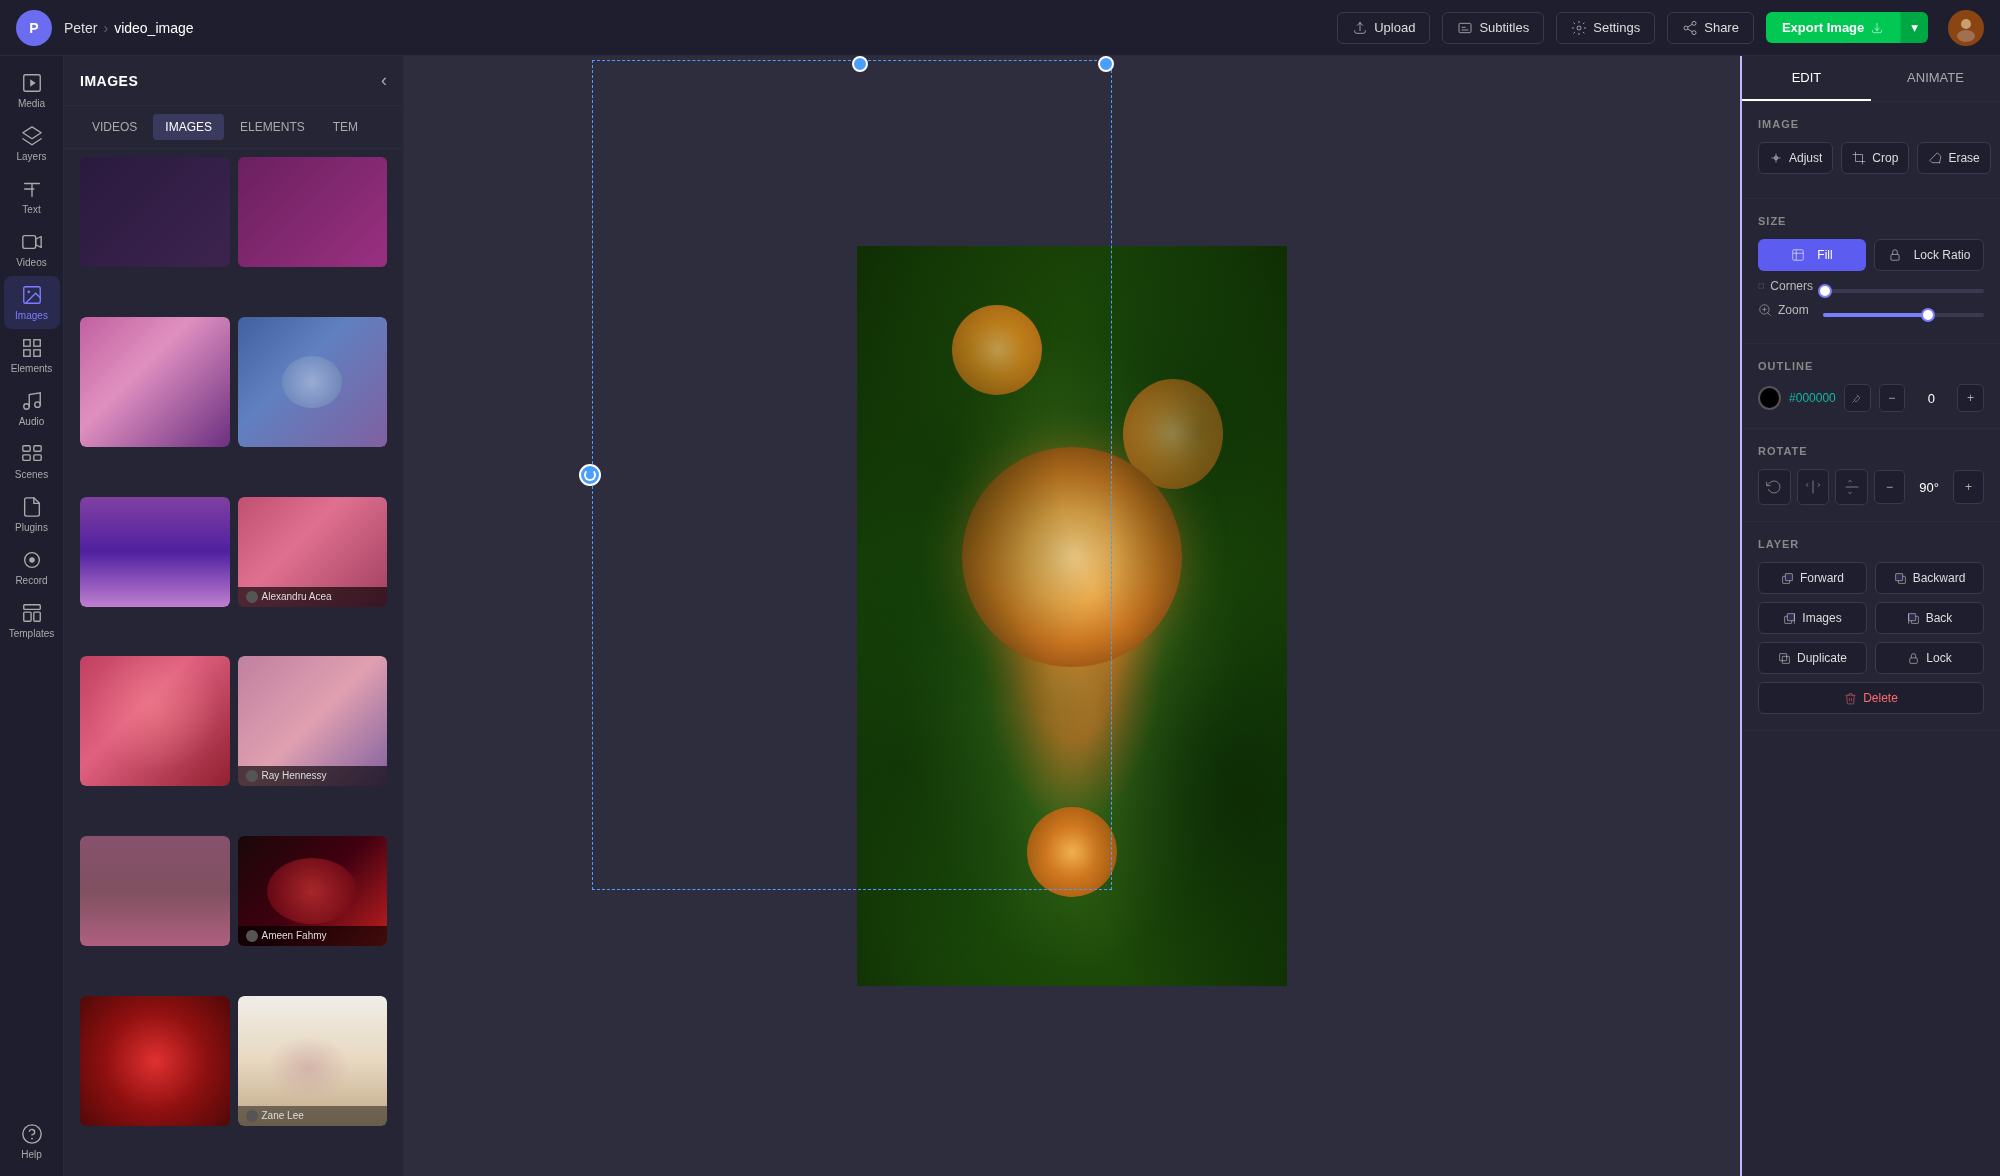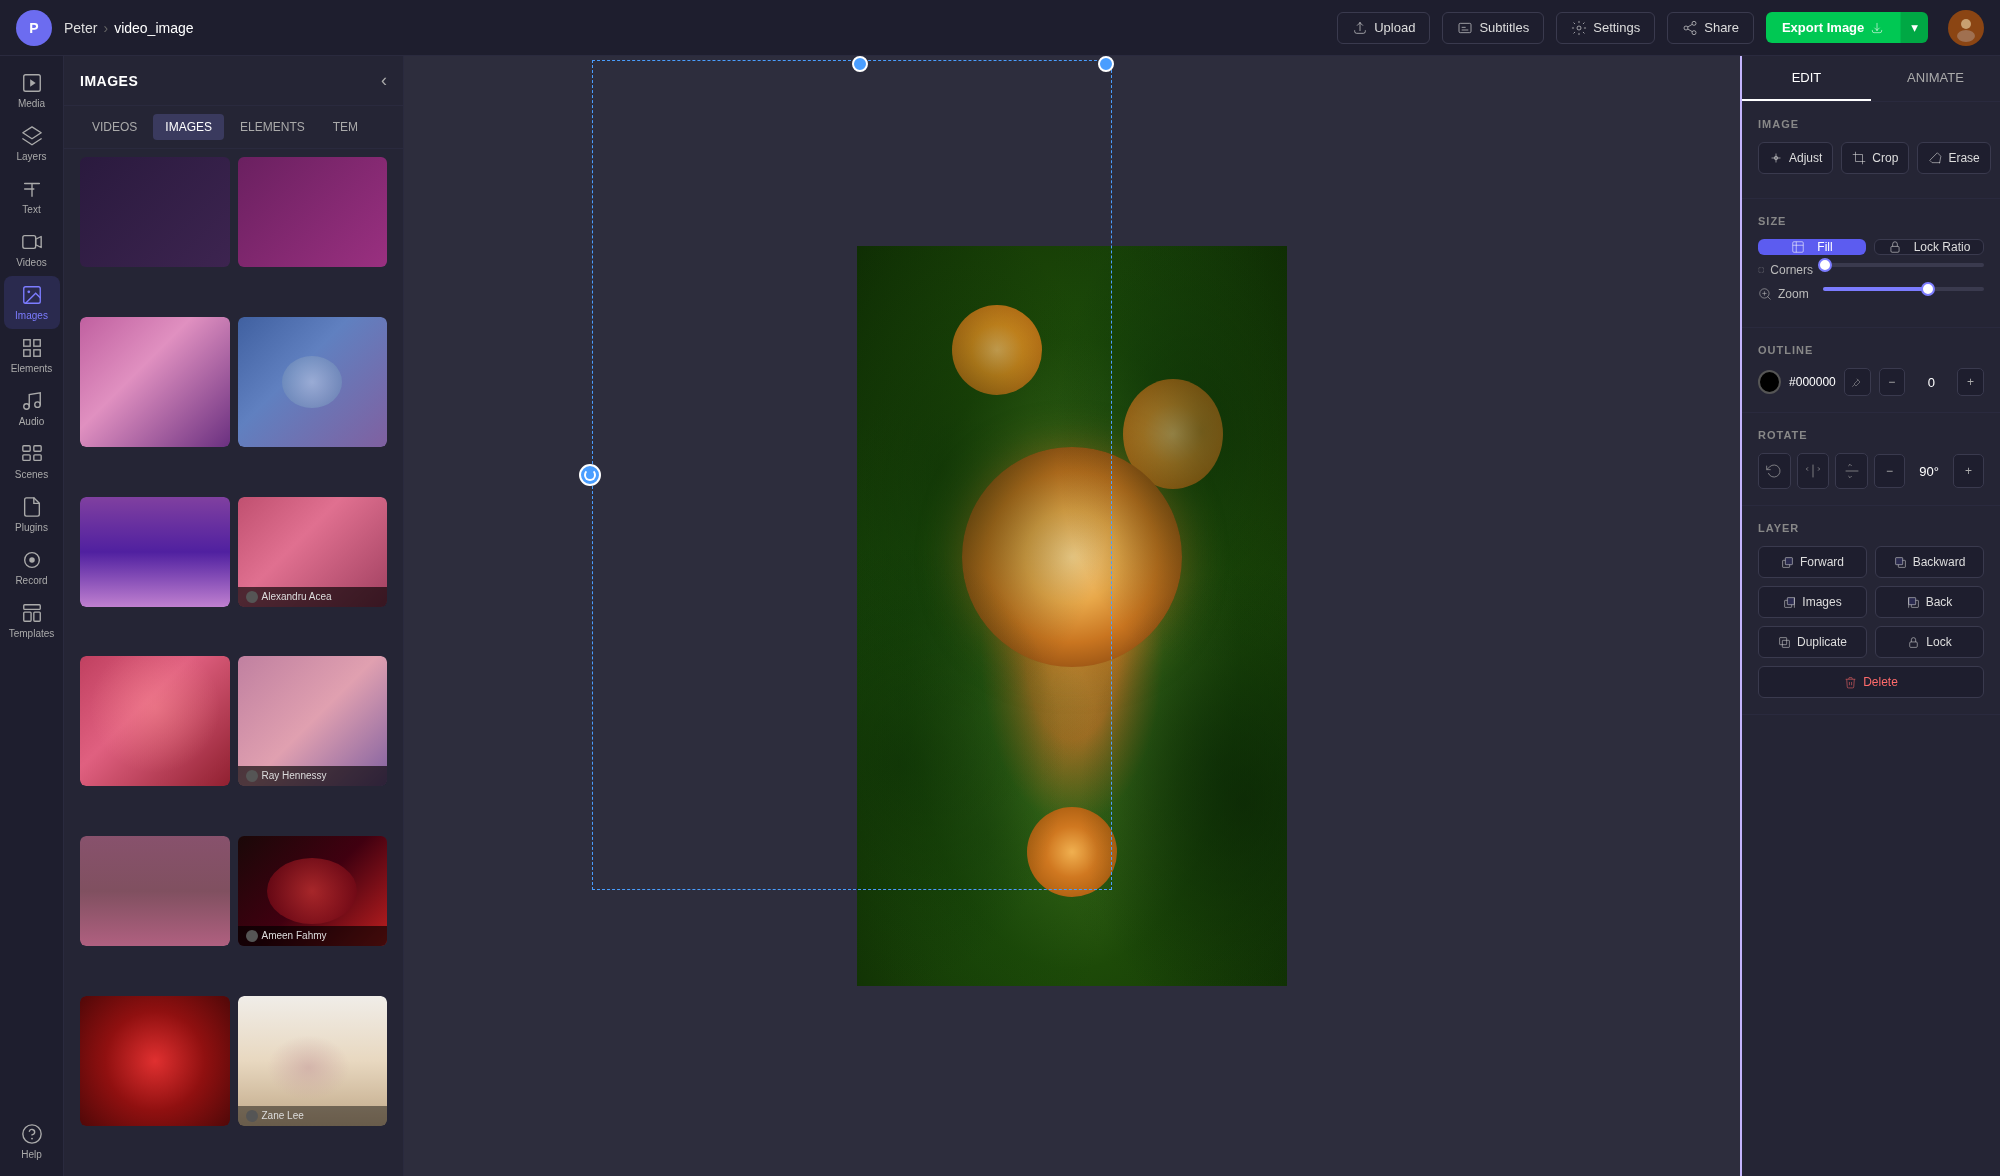--- a/index.html
+++ b/index.html
@@ -78,34 +78,34 @@
     .right-tab.active { color: #fff; border-bottom: 2px solid #fff; }
 
     .right-section { padding: 16px; border-bottom: 1px solid #2a2a3e; }
     .section-title { font-size: 11px; font-weight: 600; color: #888; letter-spacing: 1px; text-transform: uppercase; margin-bottom: 12px; }
 
     .action-row { display: flex; gap: 8px; margin-bottom: 8px; }
     .action-btn { flex: 1; display: flex; align-items: center; justify-content: center; gap: 6px; padding: 8px 10px; background: #1e1e2e; border: 1px solid #3a3a4e; border-radius: 6px; color: #ddd; font-size: 12px; cursor: pointer; }
     .action-btn svg { width: 14px; height: 14px; }
 
     .size-row { display: flex; gap: 8px; margin-bottom: 8px; }
-    .size-btn { flex: 1; display: flex; align-items: center; justify-content: center; gap: 12px; padding: 0; border-radius: 6px; font-size: 12px; cursor: pointer; }
+    .size-btn { flex: 1; display: flex; align-items: center; justify-content: center; gap: 12px; padding: 8px; border-radius: 6px; font-size: 12px; cursor: pointer; }
     .size-btn.active { background: #5c5cf0; color: #fff; border: none; }
     .size-btn.inactive { background: #1e1e2e; border: 1px solid #3a3a4e; color: #ddd; }
 
-    .slider-row { display: flex; align-items: flex-start; gap: 10px; margin-bottom: 10px; }
+    .slider-row { display: flex; align-items: flex-end; gap: 10px; margin-bottom: 10px; }
     .slider-label { font-size: 12px; color: #bbb; width: 55px; display: flex; align-items: center; gap: 6px; }
     .slider-label svg { width: 14px; height: 14px; }
     .slider-track { flex: 1; height: 4px; background: #3a3a4e; border-radius: 2px; position: relative; }
     .slider-fill { height: 100%; background: #7c7cff; border-radius: 2px; }
     .slider-thumb { width: 14px; height: 14px; border-radius: 50%; background: #fff; border: 2px solid #7c7cff; position: absolute; top: -5px; cursor: pointer; }
 
     .outline-row { display: flex; align-items: center; gap: 8px; }
     .color-swatch { width: 24px; height: 24px; border-radius: 50%; background: #000; border: 2px solid #555; cursor: pointer; }
-    .color-label { font-size: 12px; color: #ffffff; flex: 1; }
+    .color-label { font-size: 12px; color: #14b8a6; flex: 1; }
     .icon-btn { width: 28px; height: 28px; display: flex; align-items: center; justify-content: center; background: #1e1e2e; border: 1px solid #3a3a4e; border-radius: 5px; cursor: pointer; color: #aaa; font-size: 12px; }
     .num-display { min-width: 36px; text-align: center; font-size: 13px; color: #fff; }
 
     .rotate-row { display: flex; align-items: center; gap: 6px; }
     .rotate-row .icon-btn { width: 34px; height: 34px; }
 
     .layer-grid { display: grid; grid-template-columns: 1fr 1fr; gap: 8px; }
     .layer-btn { display: flex; align-items: center; justify-content: center; gap: 6px; padding: 8px 10px; background: #1e1e2e; border: 1px solid #3a3a4e; border-radius: 6px; color: #ddd; font-size: 12px; cursor: pointer; }
     .layer-btn.full { grid-column: span 2; }
     .layer-btn.danger { color: #ff6b6b; }

